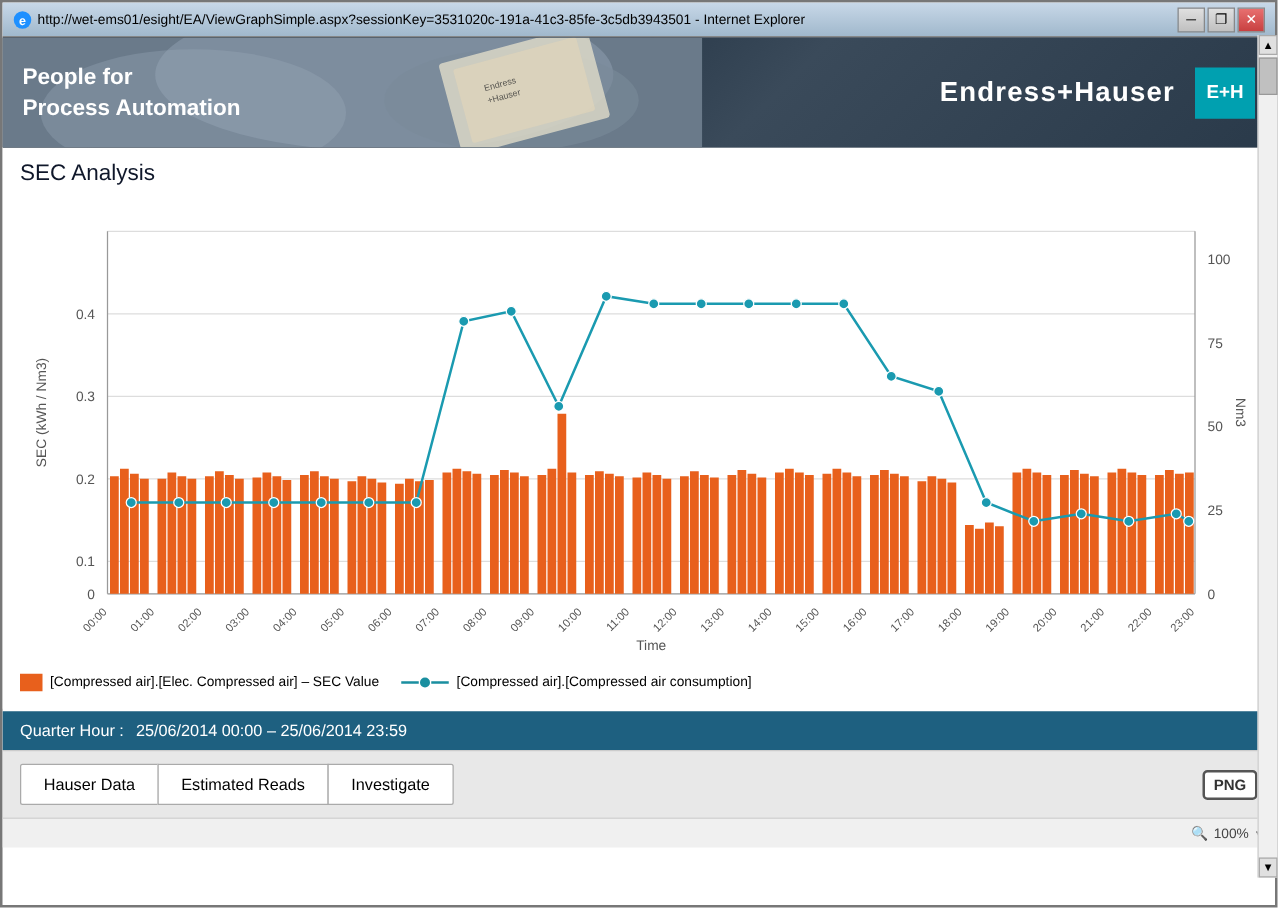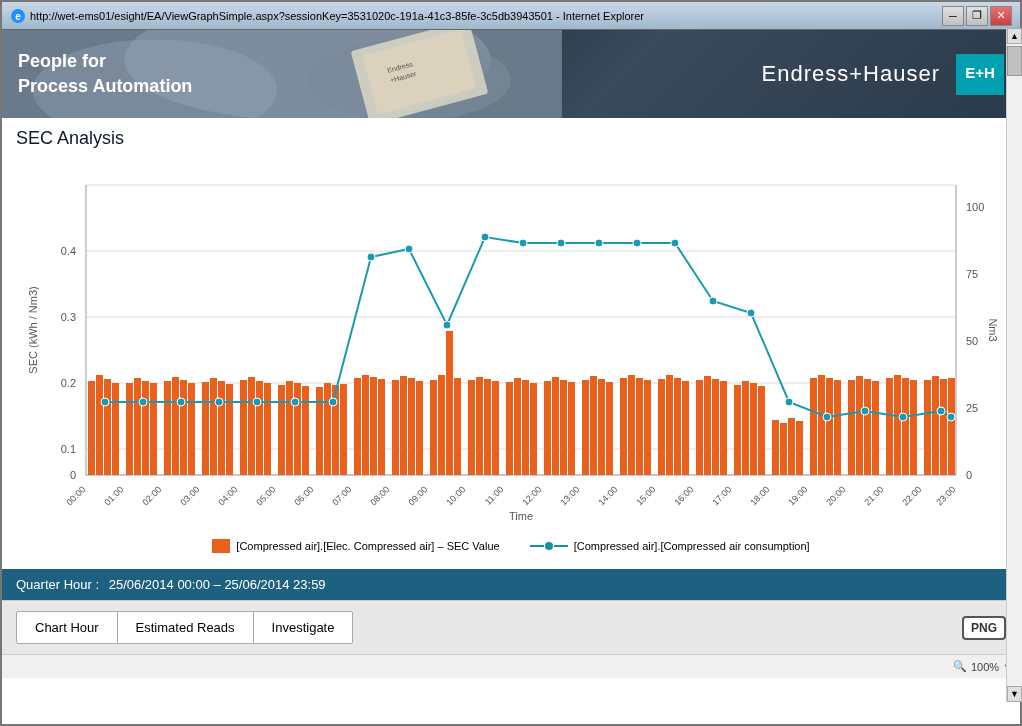--- a/index.html
+++ b/index.html
@@ -55,21 +55,21 @@
     .header-logo {
       position: relative;
       z-index: 2;
       display: flex;
       align-items: center;
       padding-right: 16px;
     }
     .logo-text {
       color: white;
       font-size: 22px;
-      font-weight: 400;
+      font-weight: 700;
       letter-spacing: 1px;
     }
     .logo-box {
       background: #00a0b0;
       color: white;
       font-weight: bold;
       font-size: 18px;
       padding: 4px 8px;
       margin-left: 16px;
       border-radius: 0;
@@ -95,22 +95,21 @@
       margin: 0 auto;
     }
     .chart-svg {
       width: 100%;
       height: 100%;
     }
 
     
     .legend {
       display: flex;
-      justify-content: center;
-      gap: 30px;
+      gap: 18px;
       margin-top: 4px;
       margin-bottom: 8px;
       font-size: 11px;
     }
     .legend-item { display: flex; align-items: center; gap: 6px; }
     .legend-bar { width: 18px; height: 14px; background: #e8601c; }
     .legend-line { display: flex; align-items: center; gap: 0; }
     .legend-line-seg { width: 14px; height: 2px; background: #1a8fa0; }
     .legend-dot { width: 8px; height: 8px; border-radius: 50%; background: #1a8fa0; margin: 0 1px; }
 
@@ -478,21 +477,21 @@
     </div>
   </div>
 </div>
 
 <div class="status-bar">
   <span>Quarter Hour :</span>
   <span style="margin-left:6px;">25/06/2014 00:00 – 25/06/2014 23:59</span>
 </div>
 
 <div class="bottom-toolbar">
-  <button class="toolbar-btn">Chart Hour</button>
+  <button class="toolbar-btn">Hauser Data</button>
   <button class="toolbar-btn">Estimated Reads</button>
   <button class="toolbar-btn">Investigate</button>
   <div class="toolbar-spacer"></div>
   <div class="png-btn">PNG</div>
 </div>
 
 <div class="browser-status">
   <div class="zoom-indicator">
     <span>🔍</span>
     <span>100%</span>

